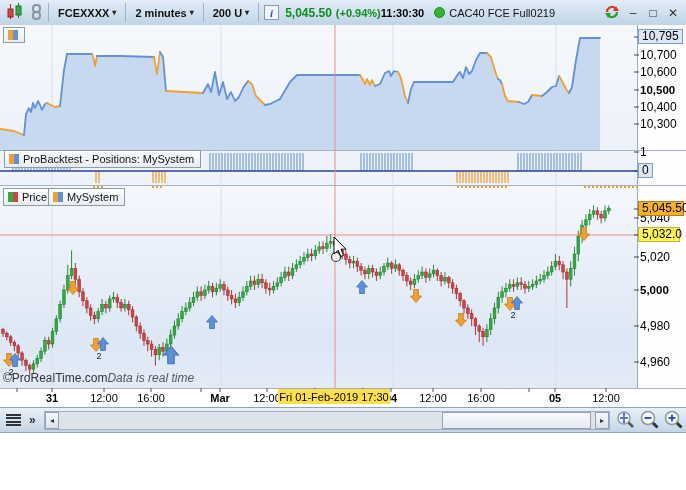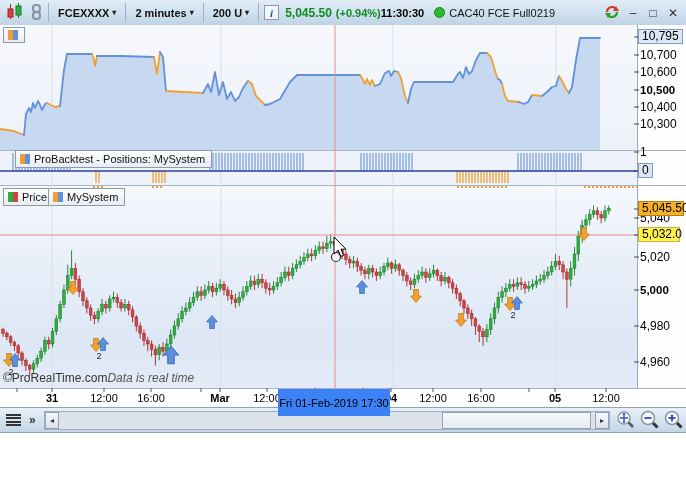--- a/index.html
+++ b/index.html
@@ -36,21 +36,21 @@
   
   .axis-label{position:absolute;left:640px;font-size:12px;color:#000;z-index:4;line-height:12px;white-space:nowrap;}
   .axis-label.bold{font-weight:bold;font-size:11.5px;}
   .axis-box{position:absolute;left:638px;z-index:5;font-size:12px;line-height:13px;padding:0 3px;white-space:nowrap;}
   .box-blue{background:#dde7f4;border:1px solid #7a9cc8;color:#000;}
   .box-orange{background:#f6b026;border:1px solid #b97d0a;color:#000;right:2px;}
   .box-yellow{background:#fff34f;border:1px solid #c3b63c;color:#000;right:6px;}
   
   .time-label{position:absolute;top:392px;transform:translateX(-50%);font-size:11px;color:#000;z-index:4;white-space:nowrap;}
   .time-label.bold{font-weight:bold;}
-  #date-box{position:absolute;top:389px;height:27px;background:#3b82f6;z-index:5;font-size:11px;
+  #date-box{position:absolute;top:389px;height:15px;background:#fde047;z-index:5;font-size:11px;
     display:flex;align-items:center;justify-content:center;color:#000;white-space:nowrap;}
   
   #watermark{position:absolute;left:3px;top:371px;z-index:2;font-size:12px;display:flex;align-items:baseline;}
   #wm-brand{color:#333;}
   #wm-note{color:#555;font-style:italic;}
   
   #toolbar{position:absolute;left:0;top:407px;width:686px;height:24px;
     background:linear-gradient(#e8f0f8,#c3d6e6);border-top:1px solid #8fa3b8;display:flex;align-items:center;}
   #hamburger{margin-left:6px;width:15px;height:12px;display:flex;flex-direction:column;justify-content:space-between;cursor:default;}
   #hamburger div{height:1.8px;background:#333;}
@@ -653,21 +653,21 @@
       <line x1="555" y1="388" x2="555" y2="392" stroke="#555" stroke-width="1"></line>
       <line x1="606" y1="388" x2="606" y2="392" stroke="#555" stroke-width="1"></line>
     </svg>
 
   <div class="chart-label" style="left:3px;top:27px">
     <span class="mini-icon">
         <span class="half-l" style="background:#f0a033"></span>
         <span class="half-r" style="background:#6290d9"></span>
       </span>
   </div>
-  <div class="chart-label" style="left:15px;top:150px">
+  <div class="chart-label" style="left:4px;top:150px">
     <span class="mini-icon">
         <span class="half-l" style="background:#f0a033"></span>
         <span class="half-r" style="background:#6290d9"></span>
       </span>
     <span>ProBacktest - Positions: MySystem</span>
   </div>
   <div class="chart-label" style="left:3px;top:188px">
     <span class="mini-icon">
         <span class="half-l" style="background:#2fae3e"></span>
         <span class="half-r" style="background:#cf4545"></span>

